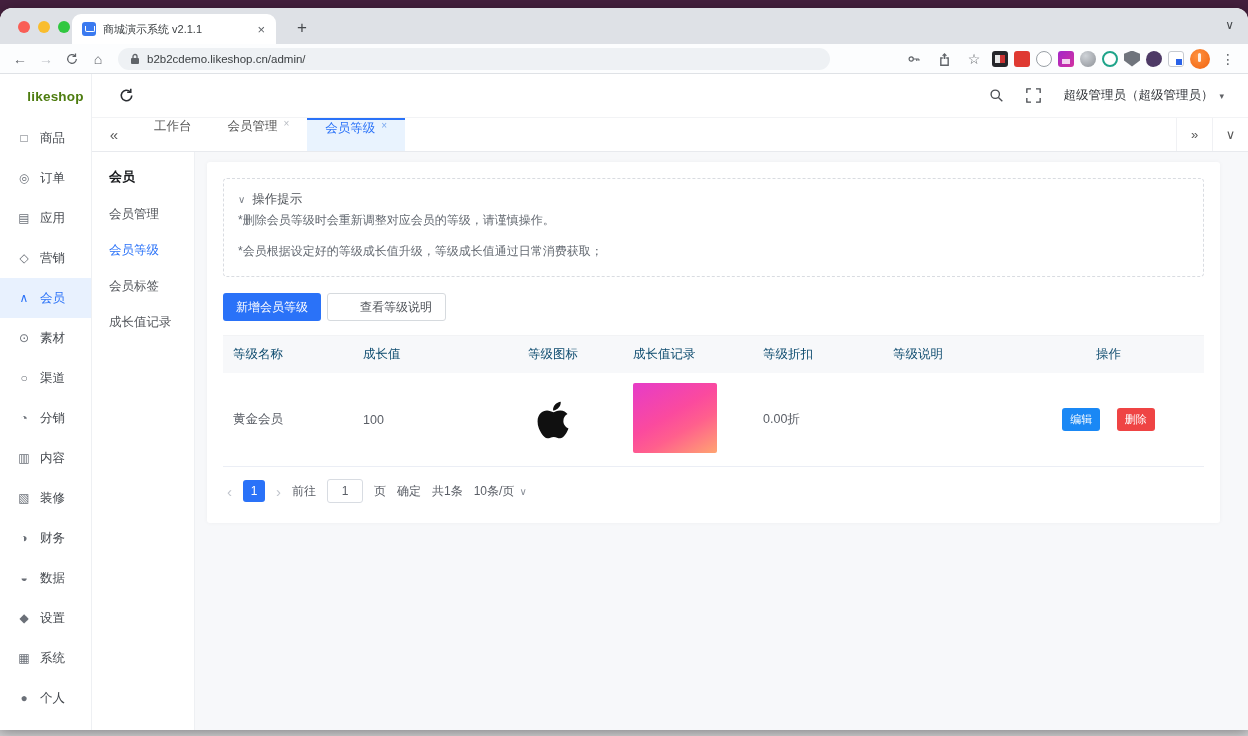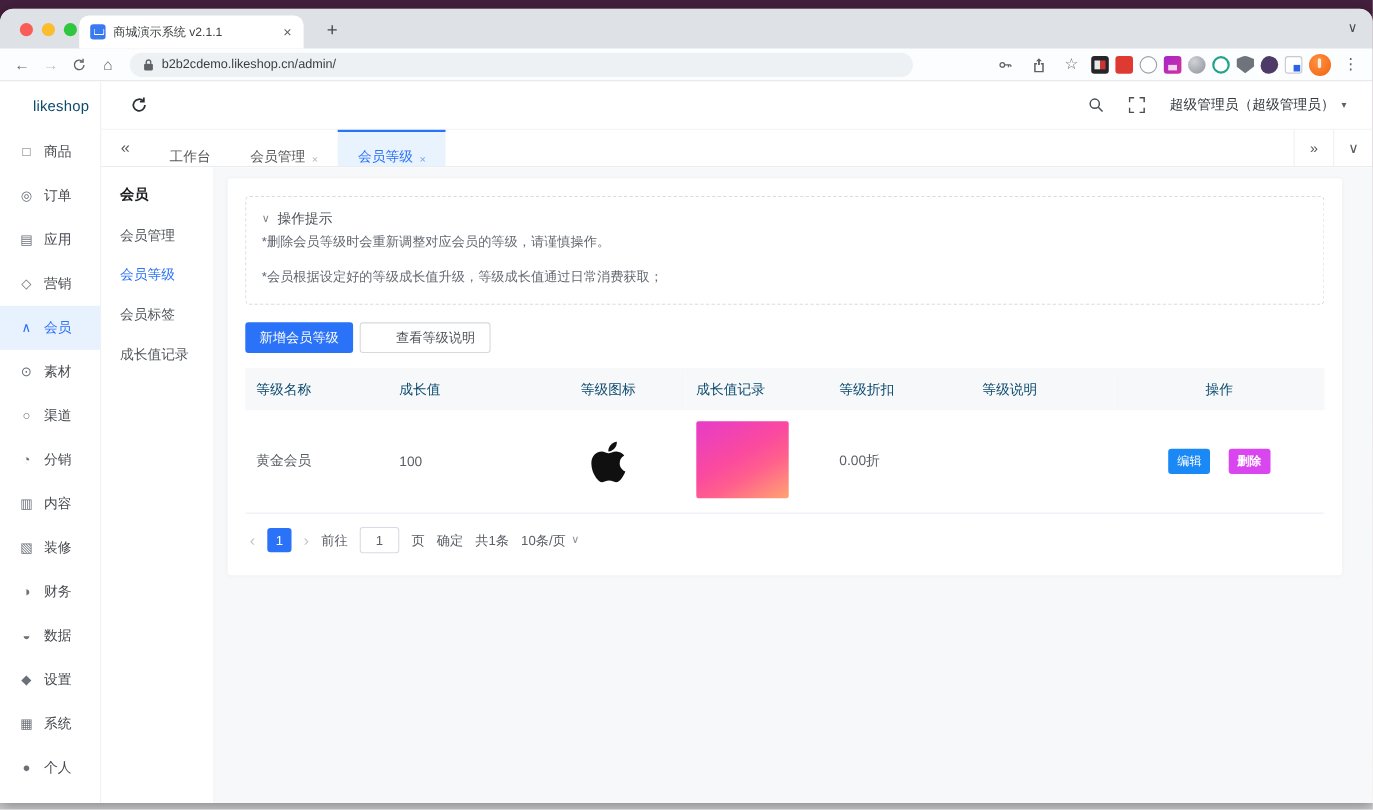--- a/index.html
+++ b/index.html
@@ -51,35 +51,35 @@
   .ext-green { border:2px solid #1fa48a; border-radius:50%; background:#fff; }
   .ext-shield { background:#6f747c; clip-path:polygon(50% 0,100% 20%,100% 62%,50% 100%,0 62%,0 20%); }
   .ext-paw { background:#4e3a66; border-radius:48% 52% 55% 45%/55% 48% 52% 45%; }
   .ext-note { background:#fff; border:1px solid #c6cad0; border-radius:3px; position:relative; }
   .ext-note:after{ content:""; position:absolute; right:1px; bottom:1px; width:6px; height:6px; background:#2a62e8; }
   .avatar { width:20px; height:20px; border-radius:50%; background:radial-gradient(circle at 40% 35%,#ff9240,#f06210); position:relative; flex:none; }
   .avatar:after{ content:""; position:absolute; left:8px; top:4px; width:3px; height:9px; background:#fff; border-radius:2px; opacity:.85; }
   
   .app { flex:1; display:flex; overflow:hidden; background:#fff; }
   .sidebar { width:92px; border-right:1px solid #eef0f3; flex:none; display:flex; flex-direction:column; }
-  .logo { height:44px; display:flex; align-items:center; justify-content:center; color:#0c4a6e; font-weight:normal; font-size:13.5px; letter-spacing:.2px;padding-left:20px; }
+  .logo { height:44px; display:flex; align-items:center; justify-content:center; color:#4d7c0f; font-weight:bold; font-size:13.5px; letter-spacing:.2px;padding-left:20px; }
   .snav { flex:1; overflow:hidden; }
   .sitem { height:40px; display:flex; align-items:center; gap:9px; padding-left:17px; color:#45494f; font-size:12.5px; cursor:pointer; }
   .sitem .si { width:14px; color:#6b7078; font-size:12px; text-align:center; }
   .sitem.active { background:#e8f1fe; color:#2a72f8; }
   .sitem.active .si { color:#2a72f8; }
   .appright { flex:1; display:flex; flex-direction:column; overflow:hidden; }
   .appheader { height:44px; border-bottom:1px solid #f2f3f5; display:flex; align-items:center; padding:0 24px 0 22px; flex:none; }
   .hdr-right { margin-left:auto; display:flex; align-items:center; gap:22px; color:#4a4d52; }
   .admin-name { font-size:12.5px; color:#33363b; display:flex; align-items:center; gap:6px; }
   .admin-name .caret { font-size:9px; color:#606266; }
   
   .tabbar { height:34px; border-bottom:1px solid #e8eaee; display:flex; align-items:stretch; flex:none; }
   .tb-collapse { width:44px; display:flex; align-items:center; justify-content:center; color:#595959; font-size:15px; }
-  .atab { display:flex; align-items:flex-end; gap:6px; padding:0 18px; font-size:12.5px; color:#595959; cursor:pointer; }
+  .atab { display:flex; align-items:flex-start; gap:6px; padding:0 18px; font-size:12.5px; color:#595959; cursor:pointer; }
   .atab .tclose { font-size:10px; color:#b7bbc2; }
   .atab.active { background:#e9f3fe; color:#2a72f8; border-top:2px solid #2a72f8; }
   .atab.active .tclose { color:#7aa8ef; }
   .tb-right { margin-left:auto; display:flex; }
   .tb-ctrl { width:36px; display:flex; align-items:center; justify-content:center; color:#595959; font-size:13px; border-left:1px solid #f0f1f4; }
   
   .contentrow { flex:1; display:flex; overflow:hidden; }
   .submenu { width:103px; border-right:1px solid #eef0f3; padding:16px 0 0 17px; flex:none; background:#fff; }
   .sm-title { font-size:13px; font-weight:bold; color:#17191c; margin-bottom:20px; }
   .sm-item { font-size:12.5px; color:#54575c; margin-bottom:19px; cursor:pointer; }
@@ -97,21 +97,21 @@
   table { width:100%; border-collapse:collapse; }
   thead th { background:#f7f8fa; font-weight:normal; font-size:12.5px; color:#0c4a6e; text-align:left; padding:10px; height:34px; }
   tbody td { border-bottom:1px solid #ebeef5; padding:10px; height:88px; font-size:12.5px; color:#5a5e66; }
   thead tr { border-top:1px solid #f2f3f5; }
   .c-center { text-align:center; }
   .levelimg { width:84px; height:70px; border-radius:2px; display:inline-block;
     background:linear-gradient(150deg,#e83dc4 5%,#fb4a9e 45%,#ff5f8d 65%,#ffa471 100%); }
   .applewrap { display:inline-flex; width:52px; height:52px; background:#fff; border-radius:8px; align-items:center; justify-content:center; }
   .opbtn { width:38px; height:23px; border-radius:3px; color:#fff; font-size:11px; display:inline-flex; align-items:center; justify-content:center; cursor:pointer; }
   .opbtn.edit { background:#1a88f5; margin-right:13px; }
-  .opbtn.del { background:#d946ef;font-weight:bold; }
+  .opbtn.del { background:#ef4444; }
   .pager { display:flex; align-items:center; gap:11px; margin-top:12px; padding-left:4px; font-size:12px; color:#5a5e66; }
   .pg-arrow { color:#c0c4cc; font-size:15px; cursor:pointer; }
   .pg-page { width:22px; height:22px; background:#2a72f8; color:#fff; border-radius:3px; display:flex; align-items:center; justify-content:center; font-size:12px; cursor:pointer; }
   .pg-input { width:36px; height:24px; border:1px solid #d8dce2; border-radius:3px; text-align:center; font-size:12px; color:#5a5e66; font-family:inherit; }
   .pg-select { display:flex; align-items:center; gap:5px; cursor:pointer; }
   .pg-select .caret { font-size:10px; color:#8a8f98; }
   svg { display:block; }
 </style>
 </head>
 <body>

